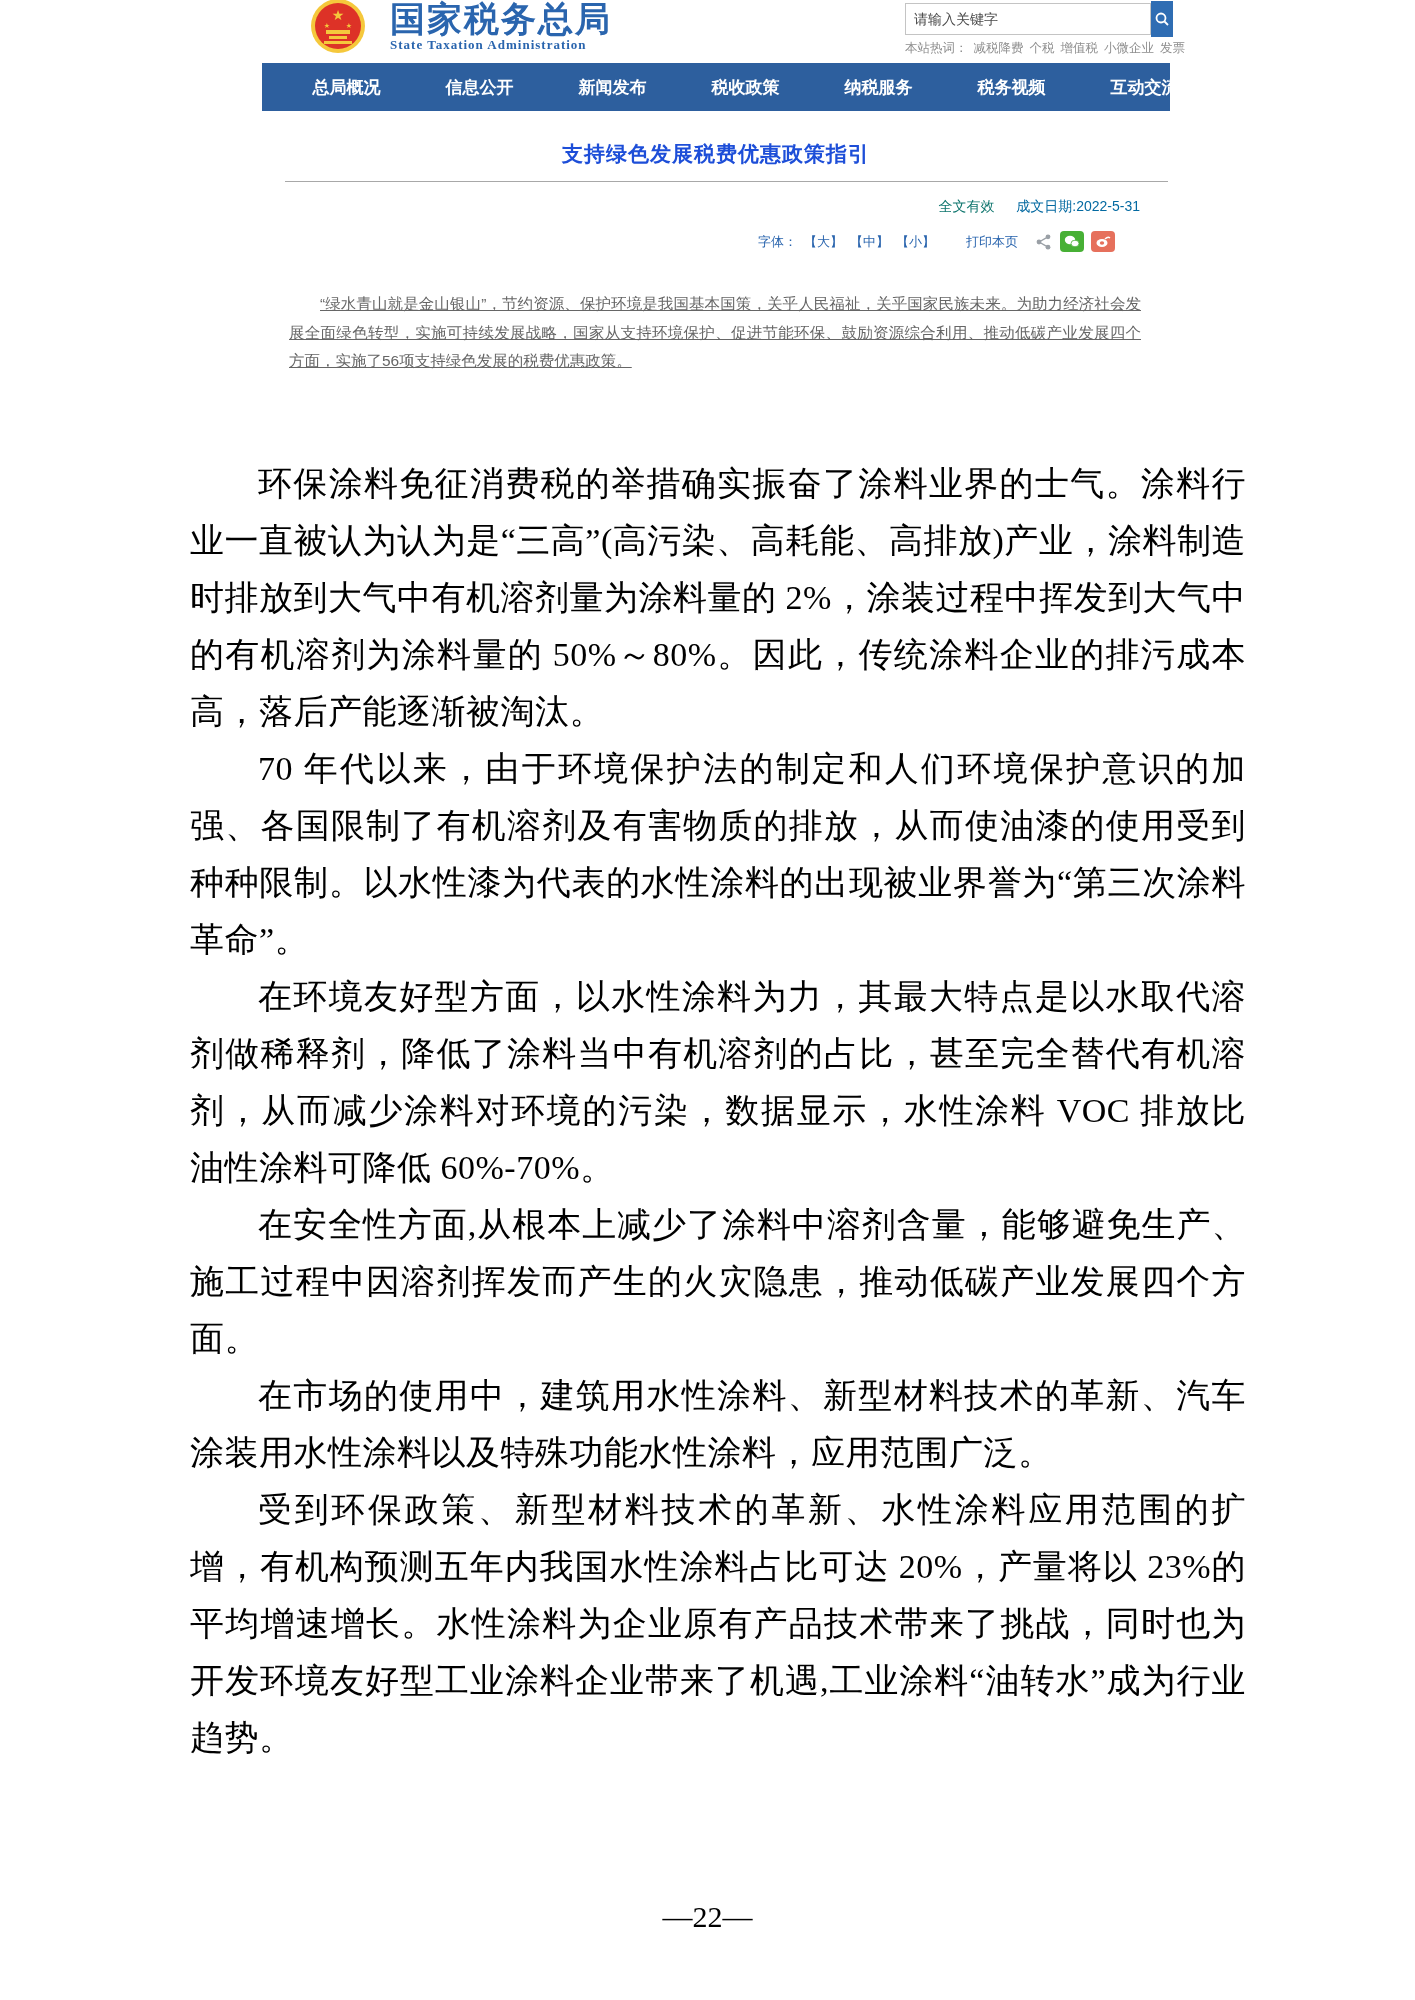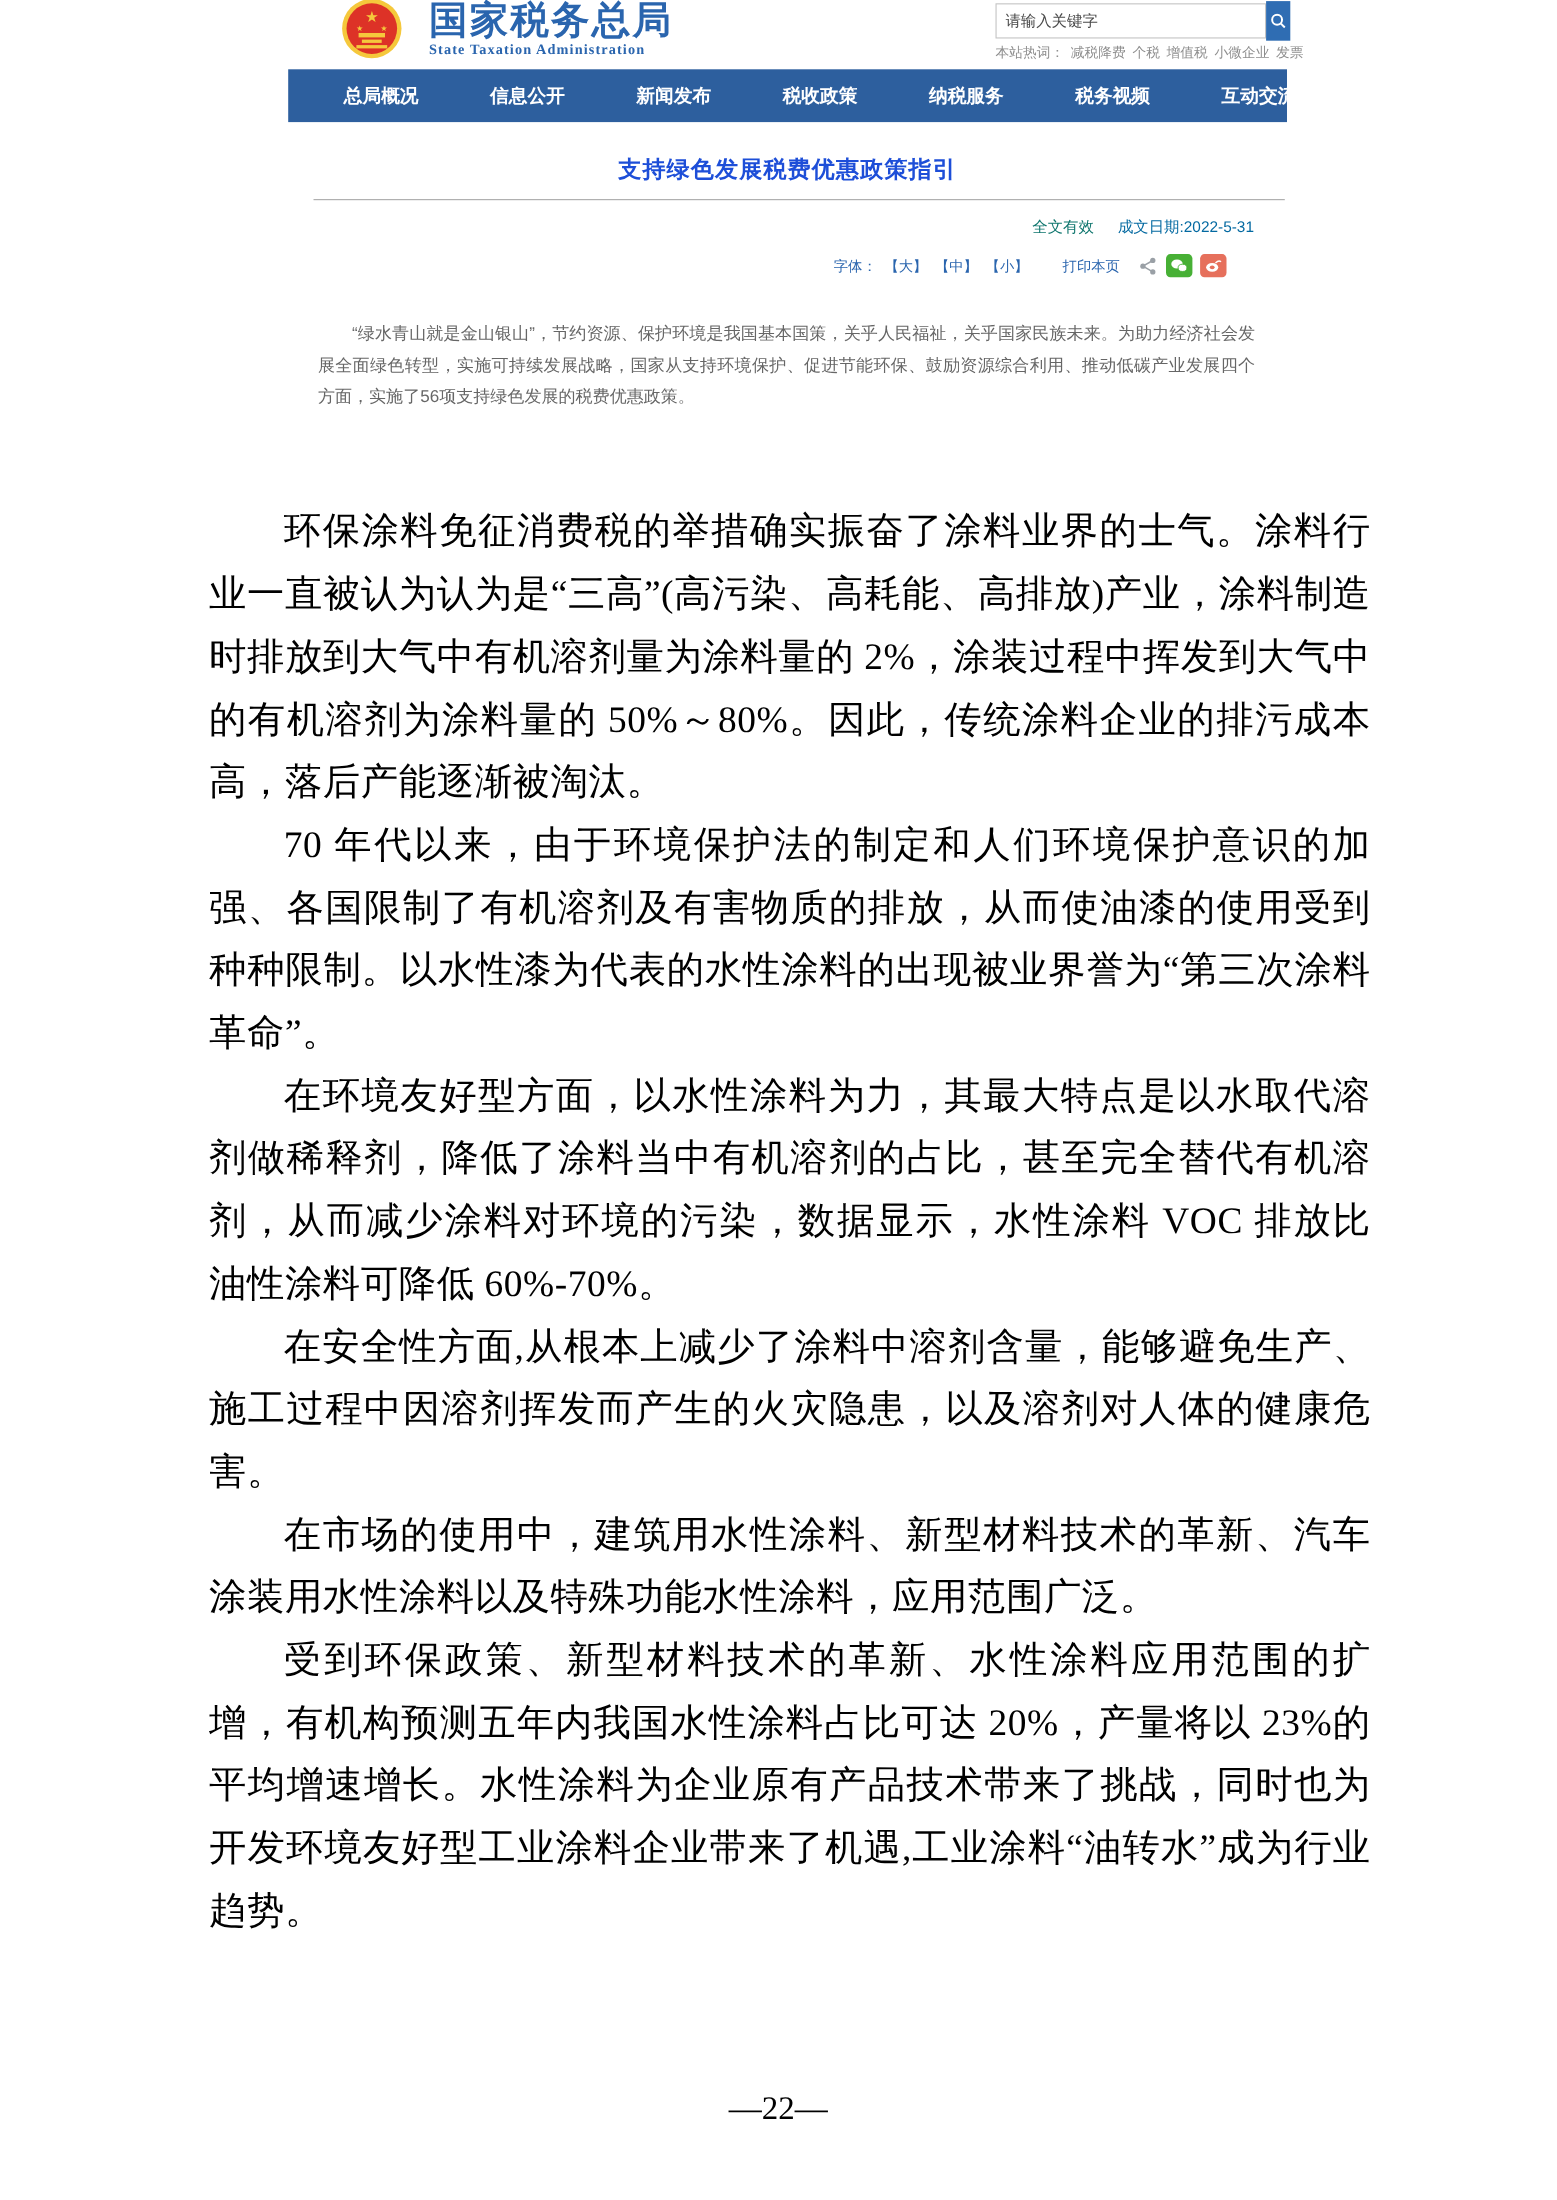--- a/index.html
+++ b/index.html
@@ -26,21 +26,21 @@
   #article-title{left:262px;top:140px;width:908px;text-align:center;font-size:21px;font-weight:bold;color:#1d4ed8;letter-spacing:1px;}
   #title-rule{left:285px;top:181px;width:883px;border-top:1px solid #a8a8a8;height:0;}
   #meta-row{left:262px;top:198px;width:878px;text-align:right;font-size:14px;white-space:nowrap;}
   #status{color:#0f766e;margin-right:18px;}
   #doc-date{color:#0369a1;}
   #font-row{left:262px;top:231px;width:853px;display:flex;justify-content:flex-end;align-items:center;gap:7px;font-size:13px;color:#2a65ae;white-space:nowrap;}
   #font-row .fsz{cursor:pointer;}
   #print-label{margin-left:24px;margin-right:10px;}
   .share-badge{width:24px;height:21px;border-radius:4px;display:flex;align-items:center;justify-content:center;}
 
-  #intro{left:289px;top:290px;width:852px;font-size:15.5px;line-height:28.5px;color:#666;text-indent:2em;text-align:justify;}
+  #intro{left:289px;top:290px;width:852px;font-size:15.5px;line-height:28.5px;color:#666;text-indent:2em;text-align:justify;text-decoration:underline;}
 
   
   #doc-body{left:190px;top:455px;width:1056px;font-family:"Liberation Serif","DejaVu Serif",serif;color:#000;}
   #doc-body p{margin:0;font-size:34px;line-height:57px;text-indent:2em;text-align:justify;letter-spacing:0.5px;}
   #page-num{left:0;top:1900px;width:1415px;text-align:center;font-family:"Liberation Serif","DejaVu Serif",serif;font-size:30px;color:#000;}
 </style>
 </head>
 <body>
 
 <div class="abs" id="emblem">
@@ -120,18 +120,18 @@
     </svg>
   </span>
 </div>
 
 <div class="abs" id="intro">“绿水青山就是金山银山”，节约资源、保护环境是我国基本国策，关乎人民福祉，关乎国家民族未来。为助力经济社会发展全面绿色转型，实施可持续发展战略，国家从支持环境保护、促进节能环保、鼓励资源综合利用、推动低碳产业发展四个方面，实施了56项支持绿色发展的税费优惠政策。</div>
 
 <div class="abs" id="doc-body">
   <p>环保涂料免征消费税的举措确实振奋了涂料业界的士气。涂料行业一直被认为认为是“三高”(高污染、高耗能、高排放)产业，涂料制造时排放到大气中有机溶剂量为涂料量的 2%，涂装过程中挥发到大气中的有机溶剂为涂料量的 50%～80%。因此，传统涂料企业的排污成本高，落后产能逐渐被淘汰。</p>
   <p>70 年代以来，由于环境保护法的制定和人们环境保护意识的加强、各国限制了有机溶剂及有害物质的排放，从而使油漆的使用受到种种限制。以水性漆为代表的水性涂料的出现被业界誉为“第三次涂料革命”。</p>
   <p>在环境友好型方面，以水性涂料为力，其最大特点是以水取代溶剂做稀释剂，降低了涂料当中有机溶剂的占比，甚至完全替代有机溶剂，从而减少涂料对环境的污染，数据显示，水性涂料 VOC 排放比油性涂料可降低 60%-70%。</p>
-  <p>在安全性方面,从根本上减少了涂料中溶剂含量，能够避免生产、施工过程中因溶剂挥发而产生的火灾隐患，以及溶剂对人体的健康危害。</p>
+  <p>在安全性方面,从根本上减少了涂料中溶剂含量，能够避免生产、施工过程中因溶剂挥发而产生的火灾隐患，推动低碳产业发展四个方面。</p>
   <p>在市场的使用中，建筑用水性涂料、新型材料技术的革新、汽车涂装用水性涂料以及特殊功能水性涂料，应用范围广泛。</p>
   <p>受到环保政策、新型材料技术的革新、水性涂料应用范围的扩增，有机构预测五年内我国水性涂料占比可达 20%，产量将以 23%的平均增速增长。水性涂料为企业原有产品技术带来了挑战，同时也为开发环境友好型工业涂料企业带来了机遇,工业涂料“油转水”成为行业趋势。</p>
 </div>
 
 <div class="abs" id="page-num">—22—</div>
 
 </body></html>

